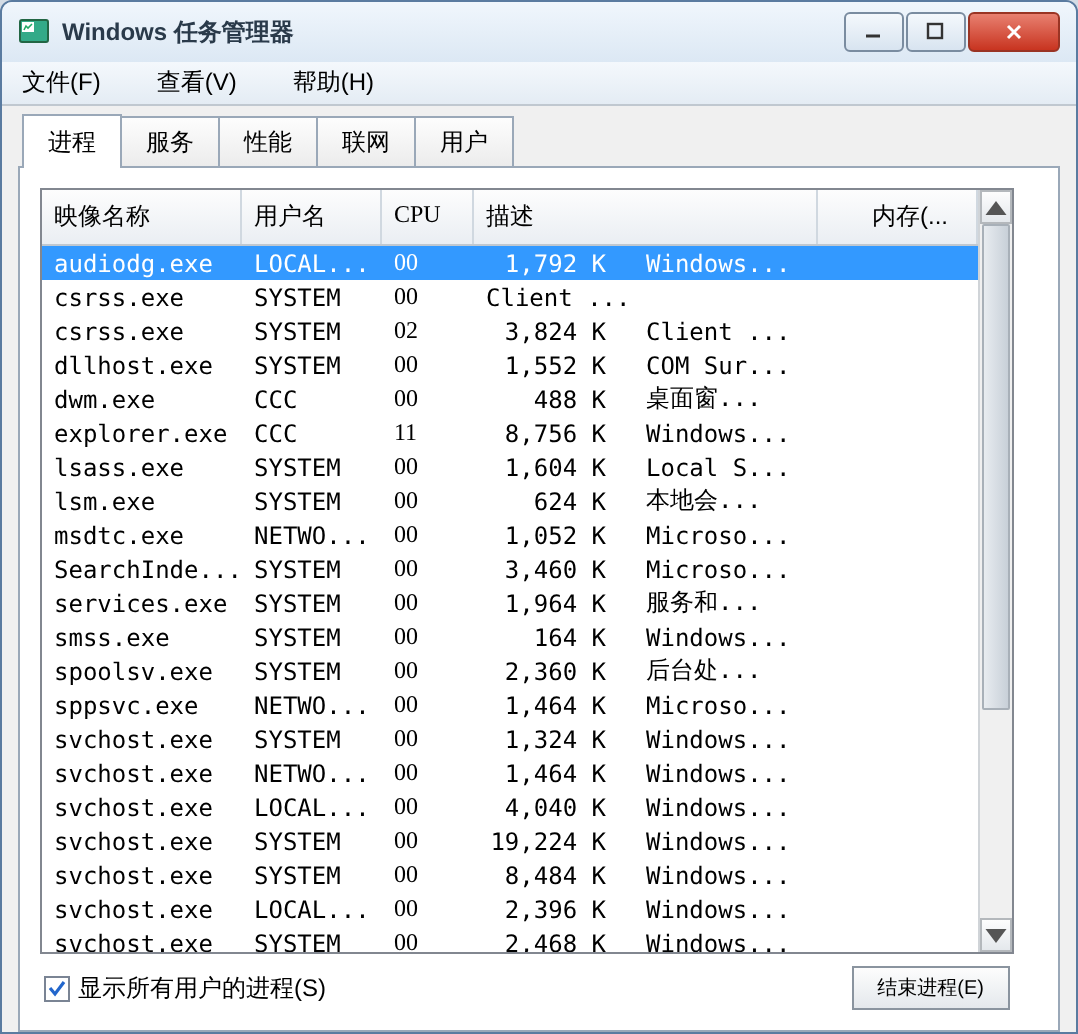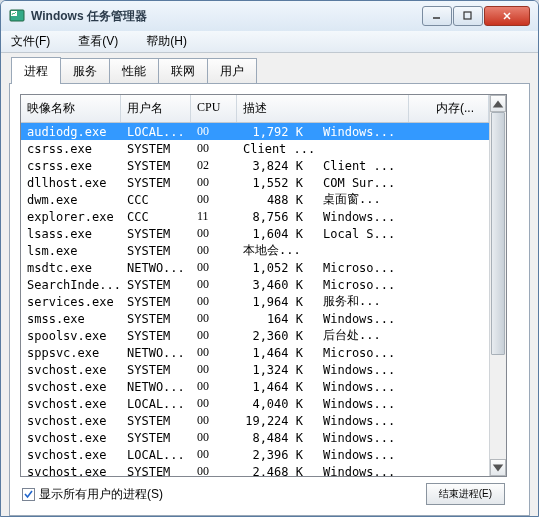--- a/index.html
+++ b/index.html
@@ -146,20 +146,21 @@
                 <div class="lv-cell c0">lsass.exe</div>
                 <div class="lv-cell c1">SYSTEM</div>
                 <div class="lv-cell c2">00</div>
                 <div class="lv-cell c3">1,604 K</div>
                 <div class="lv-cell c4">Local S...</div>
               </div>
               <div class="lv-row">
                 <div class="lv-cell c0">lsm.exe</div>
                 <div class="lv-cell c1">SYSTEM</div>
                 <div class="lv-cell c2">00</div>
+                <div class="lv-cell c3">624 K</div>
                 <div class="lv-cell c4">本地会...</div>
               </div>
               <div class="lv-row">
                 <div class="lv-cell c0">msdtc.exe</div>
                 <div class="lv-cell c1">NETWO...</div>
                 <div class="lv-cell c2">00</div>
                 <div class="lv-cell c3">1,052 K</div>
                 <div class="lv-cell c4">Microso...</div>
               </div>
               <div class="lv-row">

